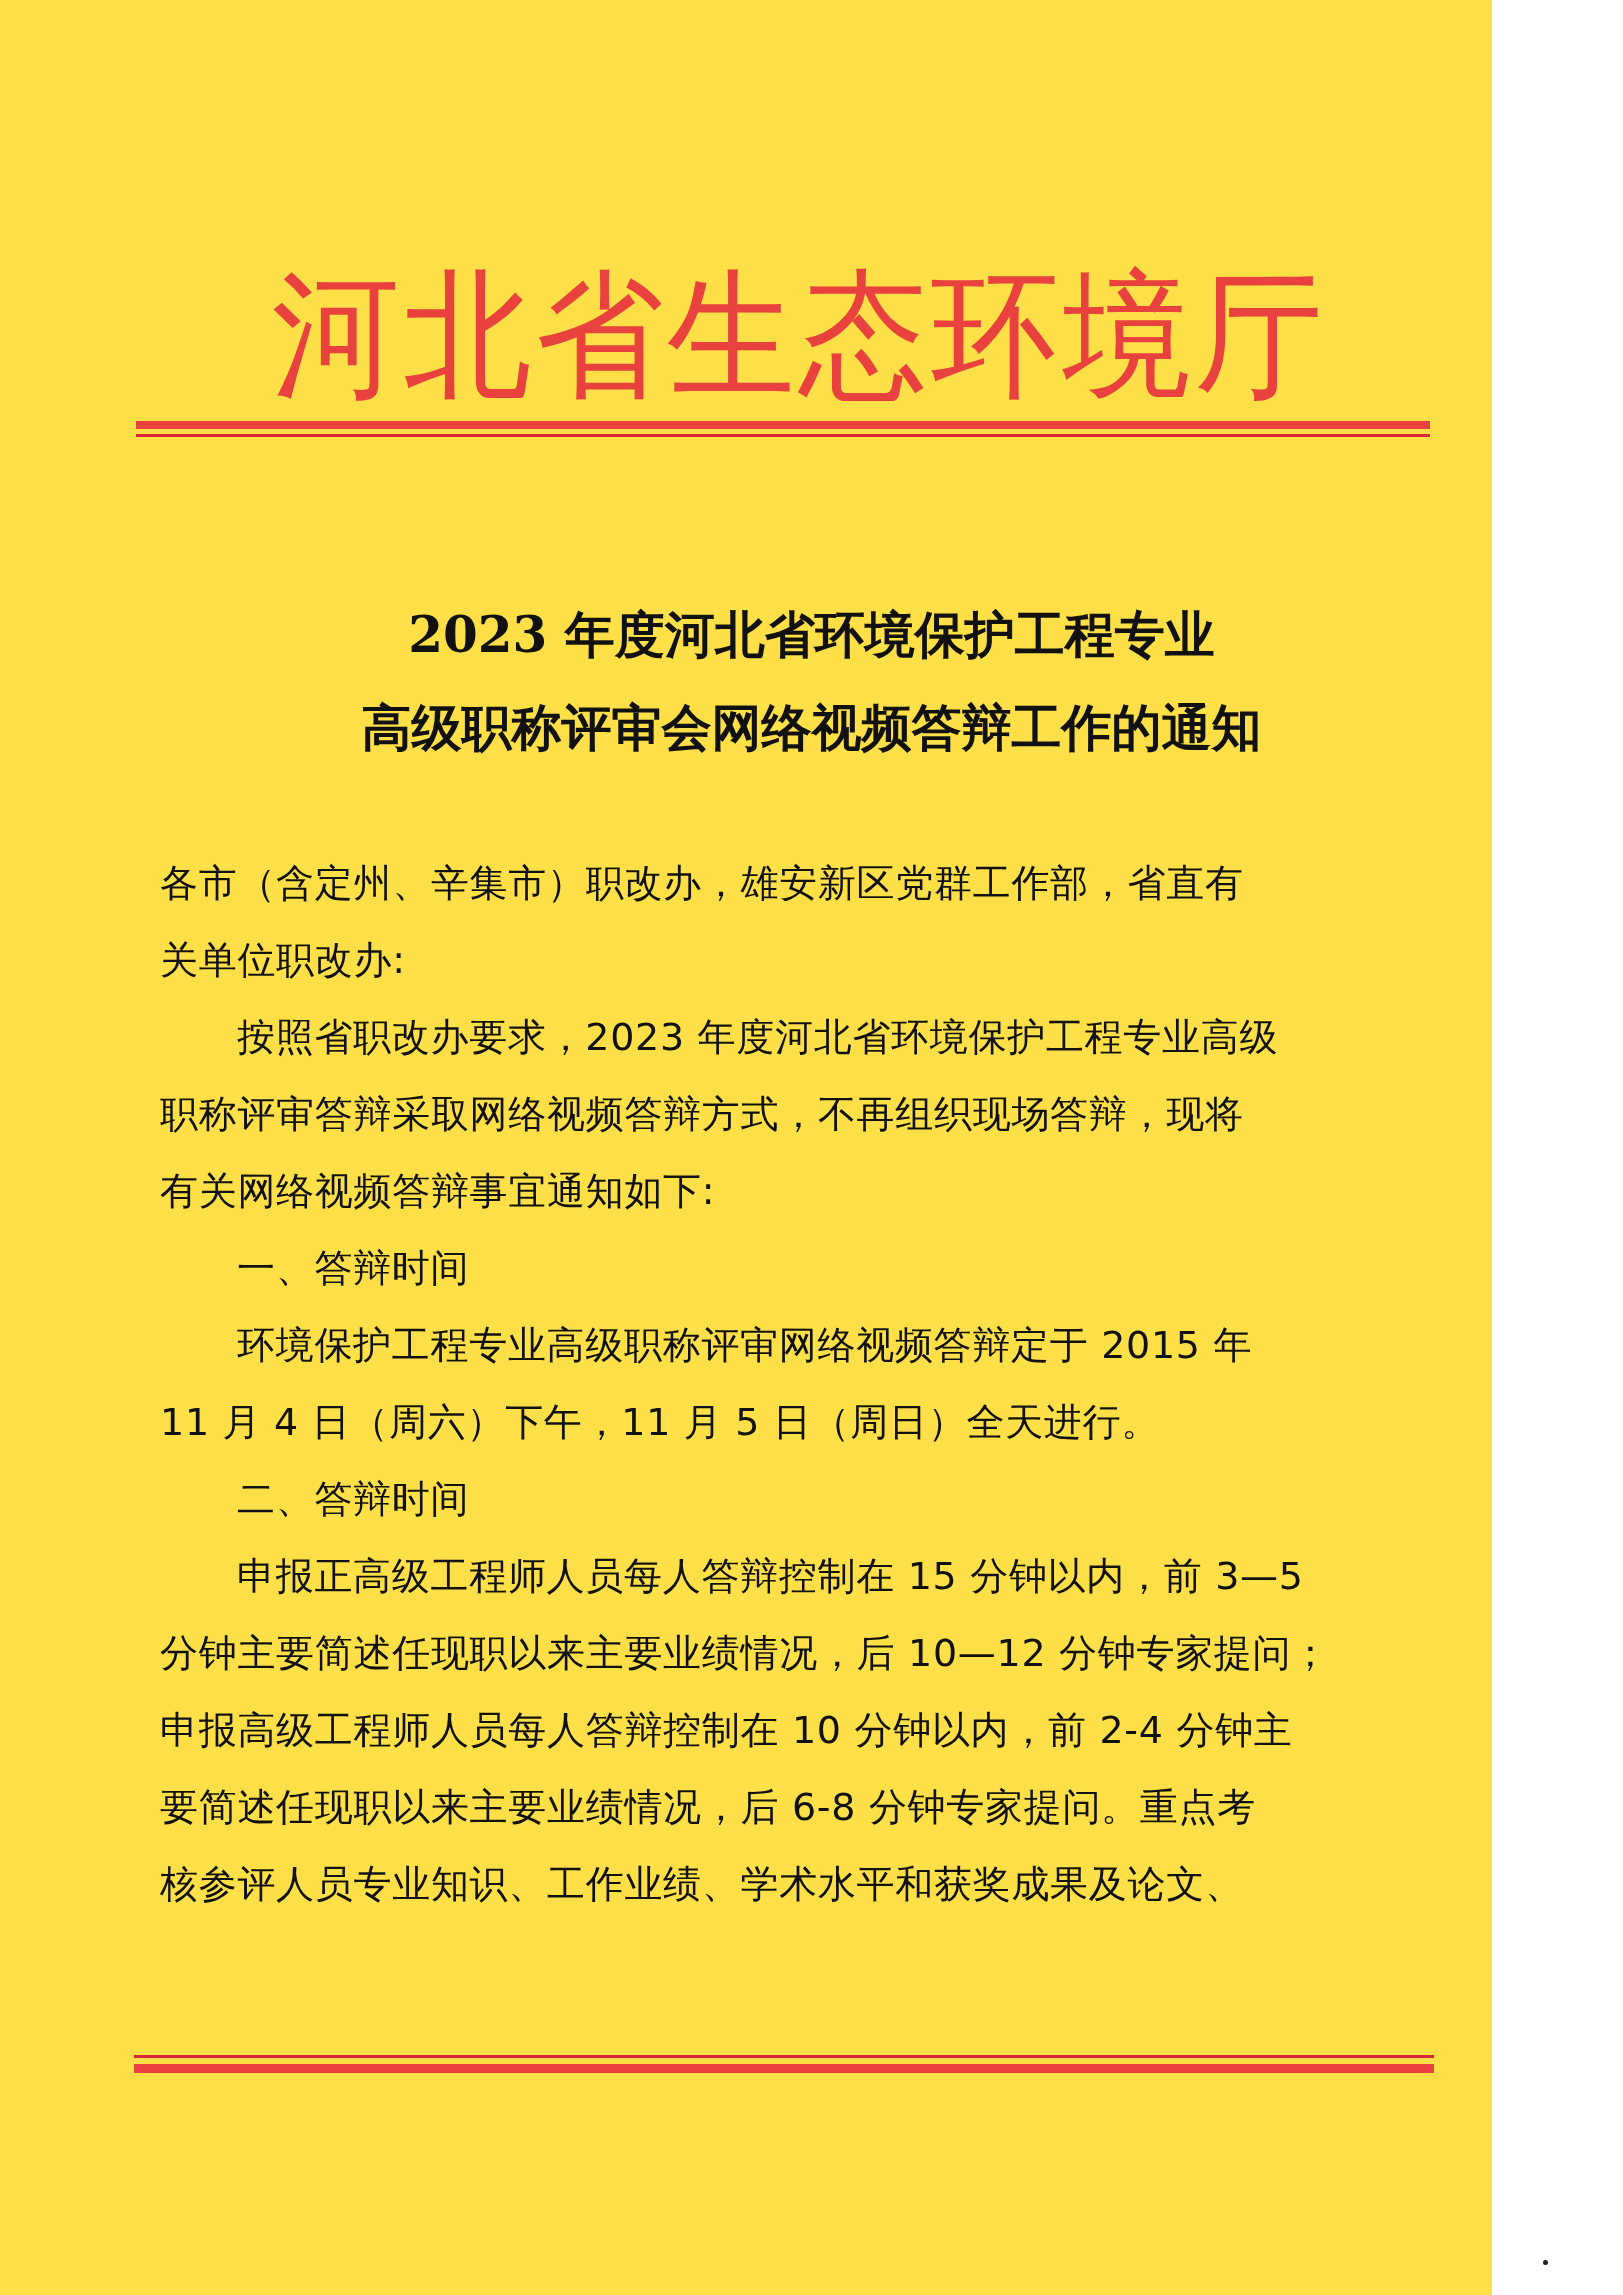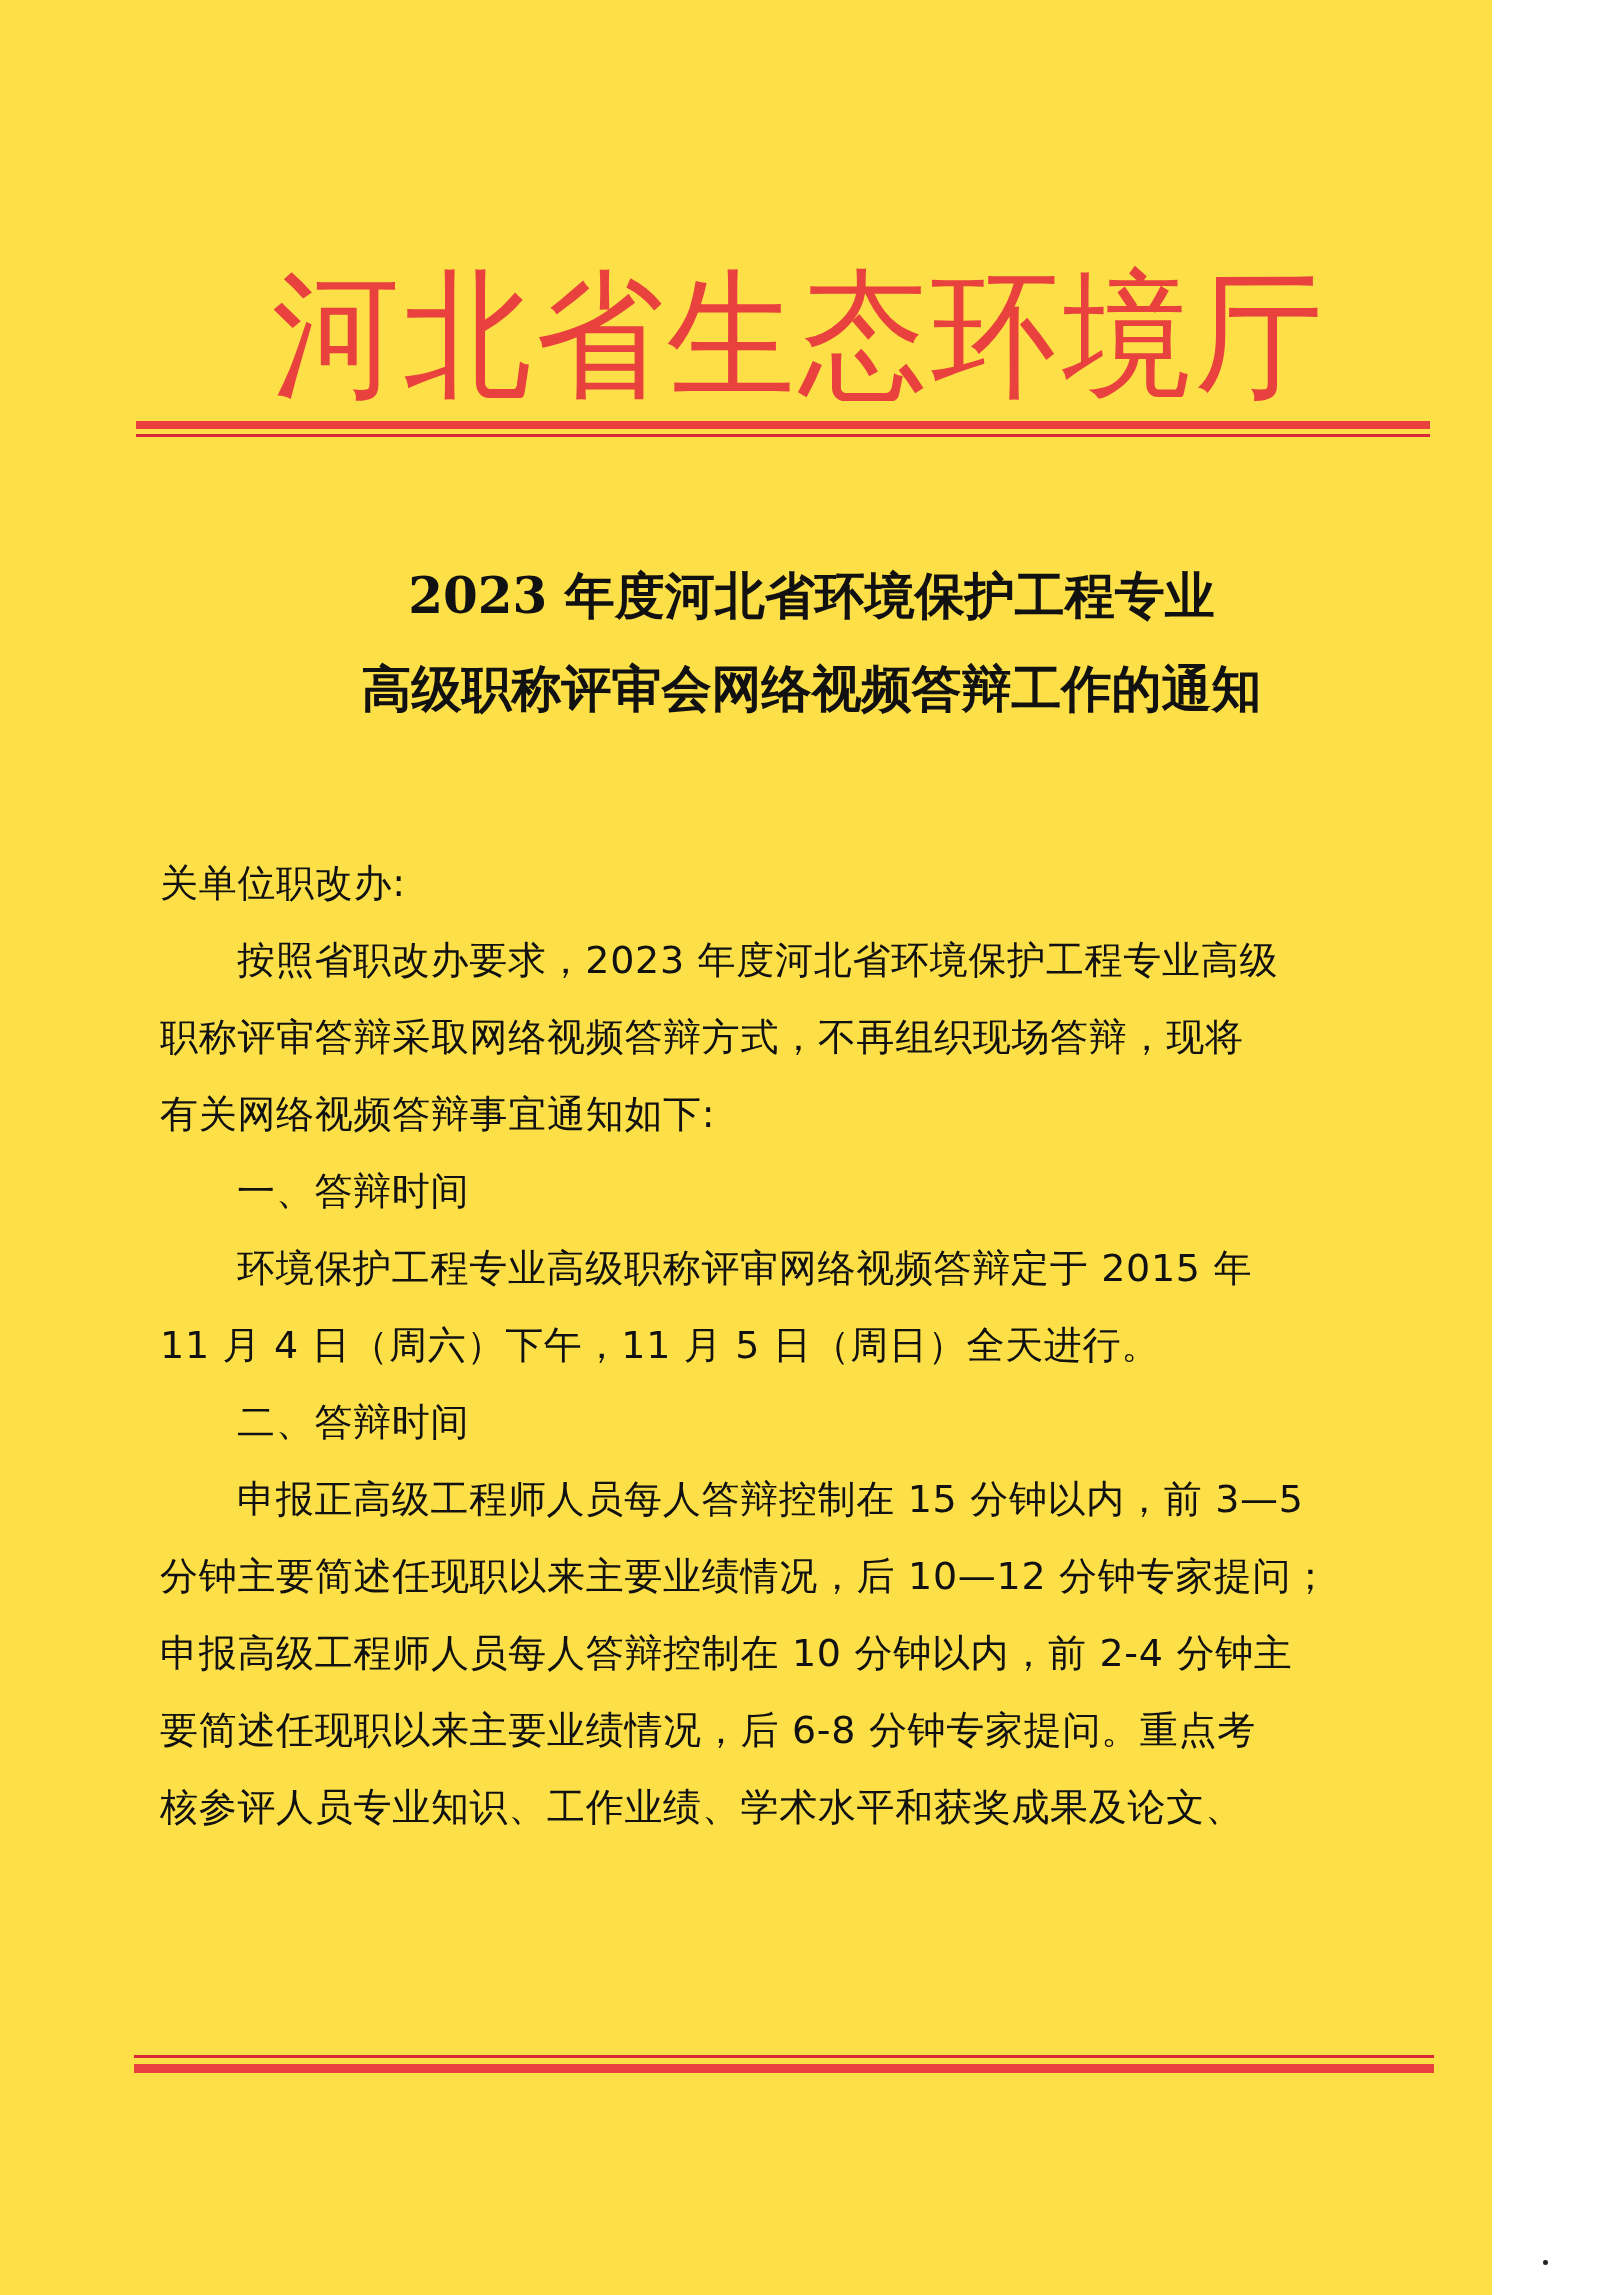--- a/index.html
+++ b/index.html
@@ -46,26 +46,27 @@
 </head>
 <body>
 
 <div class="page">
 
   <div class="org-header">河北省生态环境厅</div>
 
   <div class="rule" style="left:136px; top:421px; width:1294px; height:7.9px;"></div>
   <div class="rule thin" style="left:136px; top:434px; width:1294px; height:2.6px;"></div>
 
-  <div class="doc-title" style="top:556px;">
+  <div class="doc-title" style="top:595px;">
     <span class="line">2023 年度河北省环境保护工程专业</span>
     <span class="line" style="margin-top:14.4px;">高级职称评审会网络视频答辩工作的通知</span>
   </div>
 
   <div class="body-text" style="top:845px;">
+    <p class="para">各市（含定州、辛集市）职改办，雄安新区党群工作部，省直有</p>
     <p class="para">关单位职改办:</p>
 
     <p class="para indent">按照省职改办要求，2023 年度河北省环境保护工程专业高级</p>
     <p class="para">职称评审答辩采取网络视频答辩方式，不再组织现场答辩，现将</p>
     <p class="para">有关网络视频答辩事宜通知如下:</p>
 
     <p class="section-heading">一、答辩时间</p>
     <p class="para indent">环境保护工程专业高级职称评审网络视频答辩定于 2015 年</p>
     <p class="para">11 月 4 日（周六）下午，11 月 5 日（周日）全天进行。</p>
 

